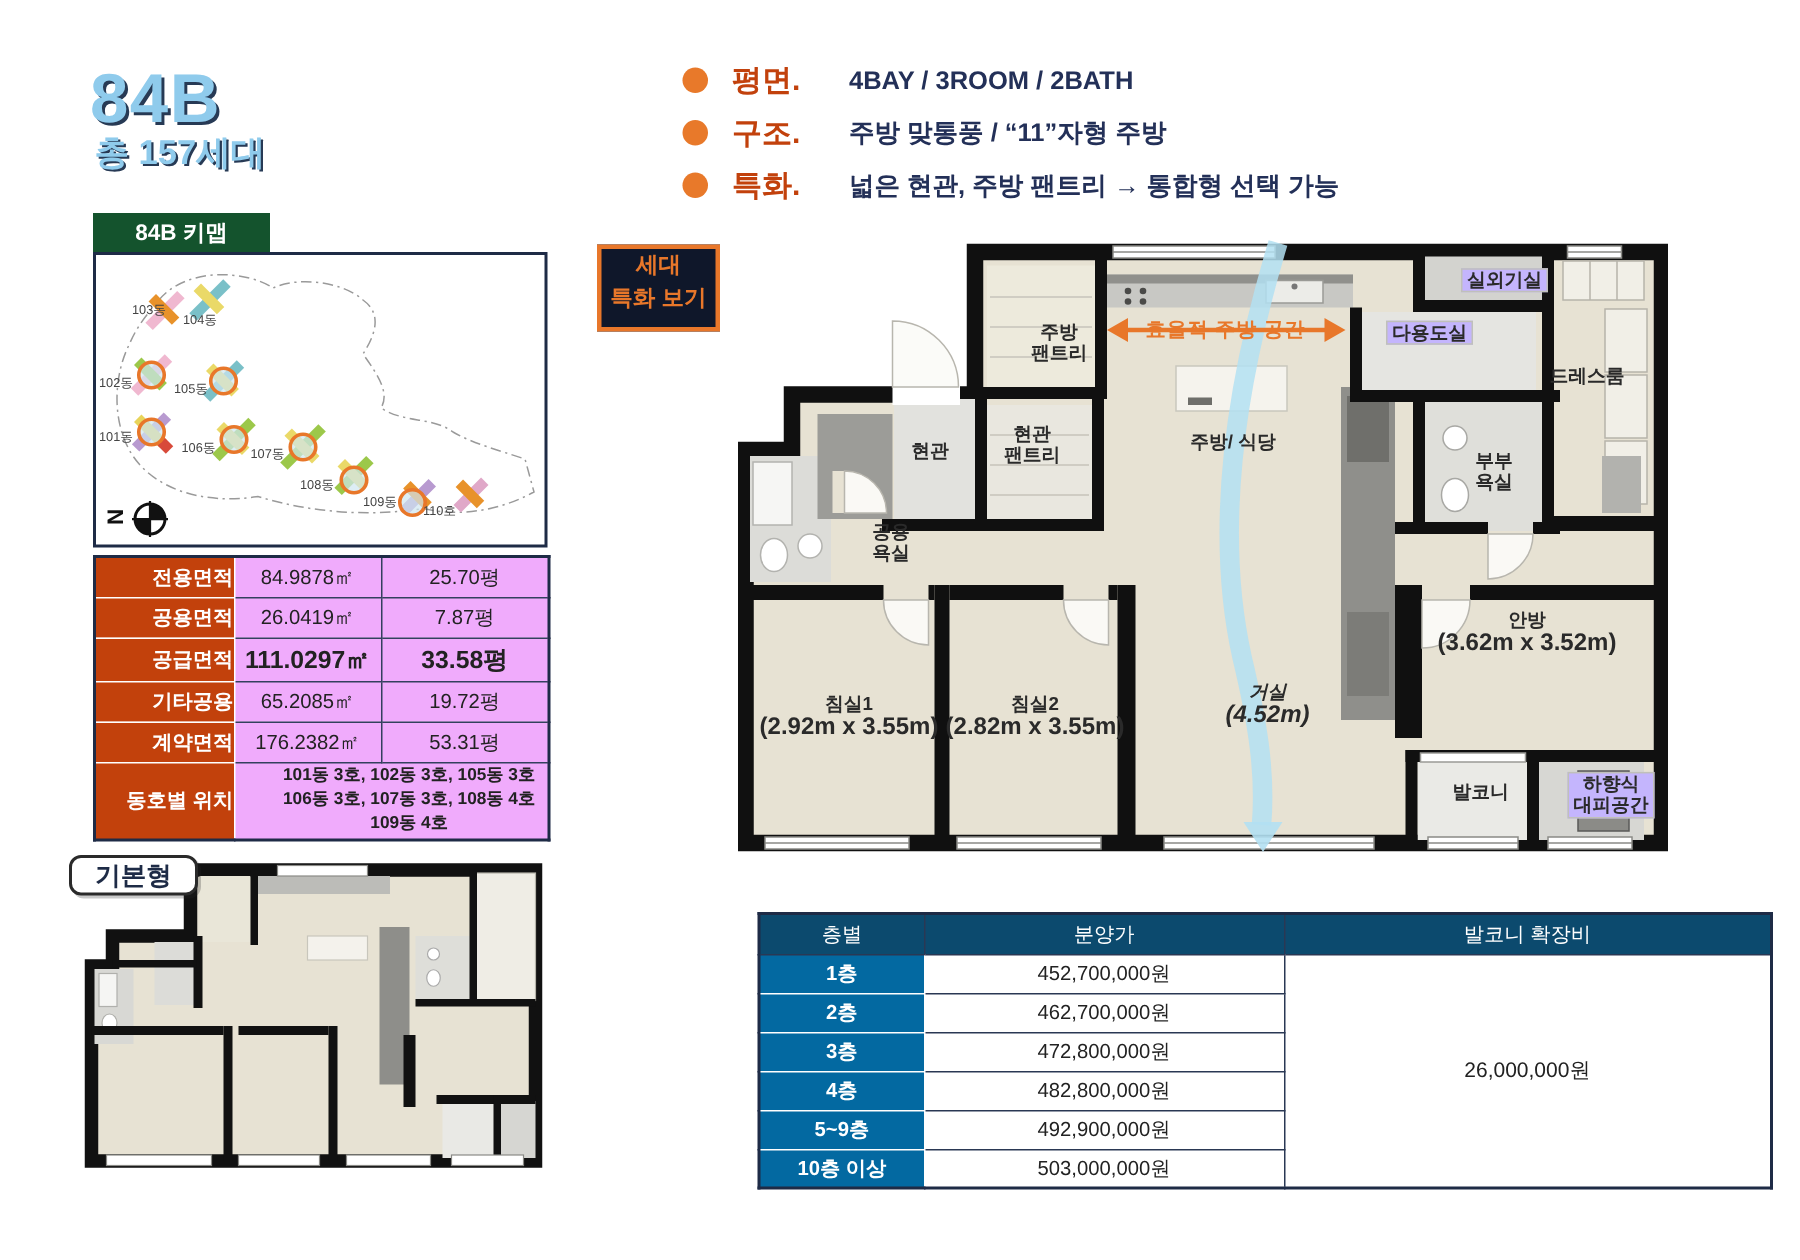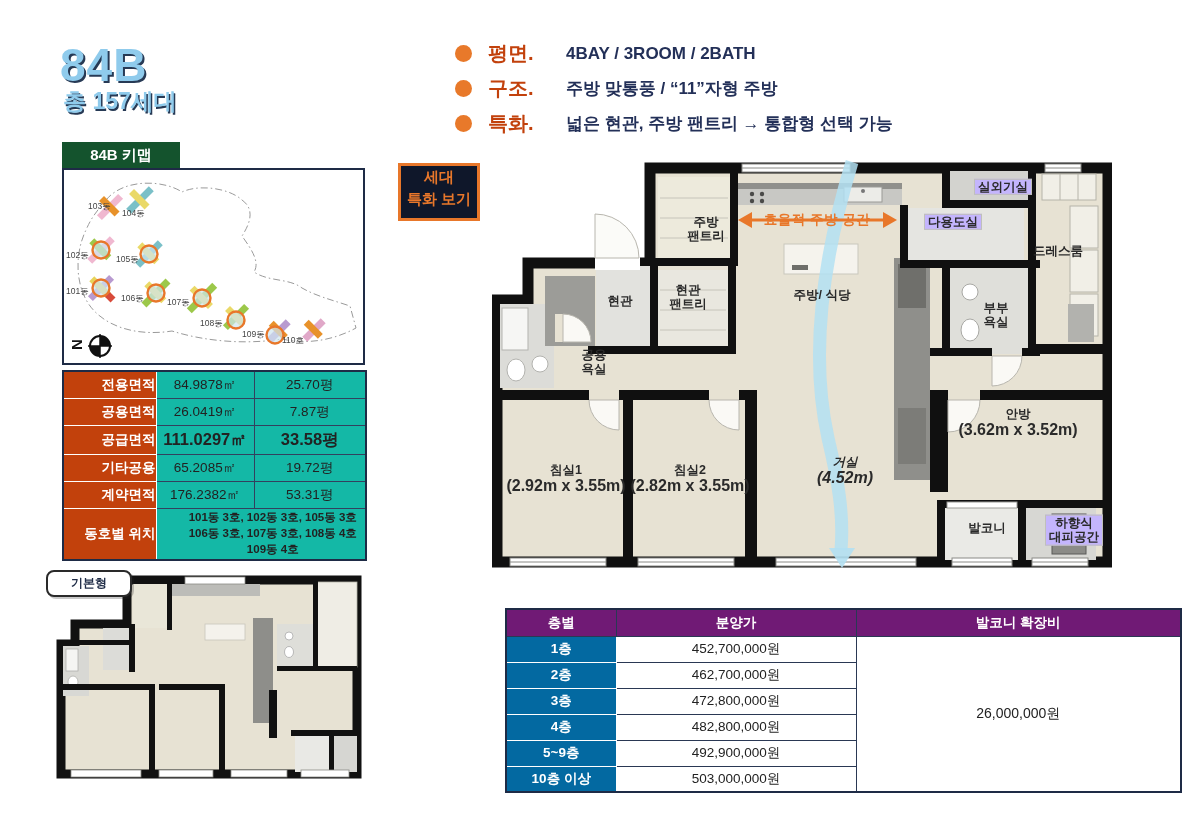--- a/index.html
+++ b/index.html
@@ -25,50 +25,50 @@
   .keymap-tab { left:62px; top:142px; width:118px; height:26px; background:#14532d; color:#fff;
     font-size:15px; font-weight:bold; display:flex; align-items:center; justify-content:center; }
   .keymap-box { left:62px; top:168px; width:303px; height:197px; border:2px solid #1e2b46; background:#fff; }
   .keymap-box svg { display:block; }
   .kb-label { font-size:8.5px; fill:#444; }
 
   
   .area-table { left:62px; top:370px; width:303px; border-collapse:collapse; table-layout:fixed; }
   .area-table td { border:1px solid #33405e; font-size:13.5px; height:27px; text-align:center; vertical-align:middle; }
   .area-table td.lbl { background:#c2410c; color:#fff; font-weight:bold; border-color:#fff; border-left-color:#1e2b46;text-align:right; }
-  .area-table td.val { background:#14b8a6; color:#222;margin-top:24px; }
+  .area-table td.val { background:#f0abfc; color:#222;margin-top:24px; }
   .area-table tr.bold td.val { font-size:16.5px; font-weight:bold; }
   .area-table tr.bold td { height:29px; }
   .area-table tr.loc td { height:52px; }
   .area-table td.loc-val { font-size:11.5px; line-height:1.35; font-weight:600; color:#222;padding-left:24px; }
   .area-table { border:2px solid #1e2b46; }
 
   
   .base-bubble { left:46px; top:570px; width:86px; height:27px; background:#fff; border:2px solid #2a2a2a;
-    border-radius:8px; display:flex; align-items:center; justify-content:center; font-size:12px;
+    border-radius:8px; display:flex; align-items:center; justify-content:center; font-size:17px;
     font-weight:bold; color:#1e2b46; z-index:3; box-shadow:2px 2px 0 rgba(40,40,40,0.25); }
 
   
   .special-btn { left:398px; top:163px; width:82px; height:58px; border:3px solid #e8772a; background:#0f172a;
     color:#e8772a; font-size:15px; font-weight:bold; text-align:center; line-height:1.45;
     display:flex; flex-direction:column; justify-content:flex-start; z-index:3; }
 
   
   .fp-label { transform:translate(-50%,-50%); text-align:center; font-size:12.5px; font-weight:bold;
     color:#2a2a2a; line-height:1.15; white-space:nowrap; z-index:2; }
   .fp-label .dim { font-size:16px; }
   .fp-chip { background:#c4b5fd; border:1px solid #c0c0ba; padding:0 3px; }
   .fp-orange { color:#e8772a; font-size:13.5px; letter-spacing:0.5px; z-index:2; }
 
   
   .price-table { left:505px; top:608px; width:675px; border-collapse:collapse; table-layout:fixed;
     border:2px solid #1e2b46; }
   .price-table td, .price-table th { border:1px solid #2a3854; font-size:13.5px; height:26px;
     text-align:center; vertical-align:middle; }
-  .price-table th { background:#701a75; color:#fff; font-weight:bold; height:27px; }
+  .price-table th { background:#0c4a6e; color:#fff; font-weight:normal; height:27px; }
   .price-table td.flr { background:#0369a1; color:#fff; font-weight:bold; border-color:#fff; border-left-color:#1e2b46; }
   .price-table td.prc { background:#fff; color:#222; }
   .price-table td.bal { background:#fff; color:#222; font-size:14px; }
 </style>
 </head>
 <body>
 
 <div id="page">
 
   <div class="abs unit-title">84B</div>

